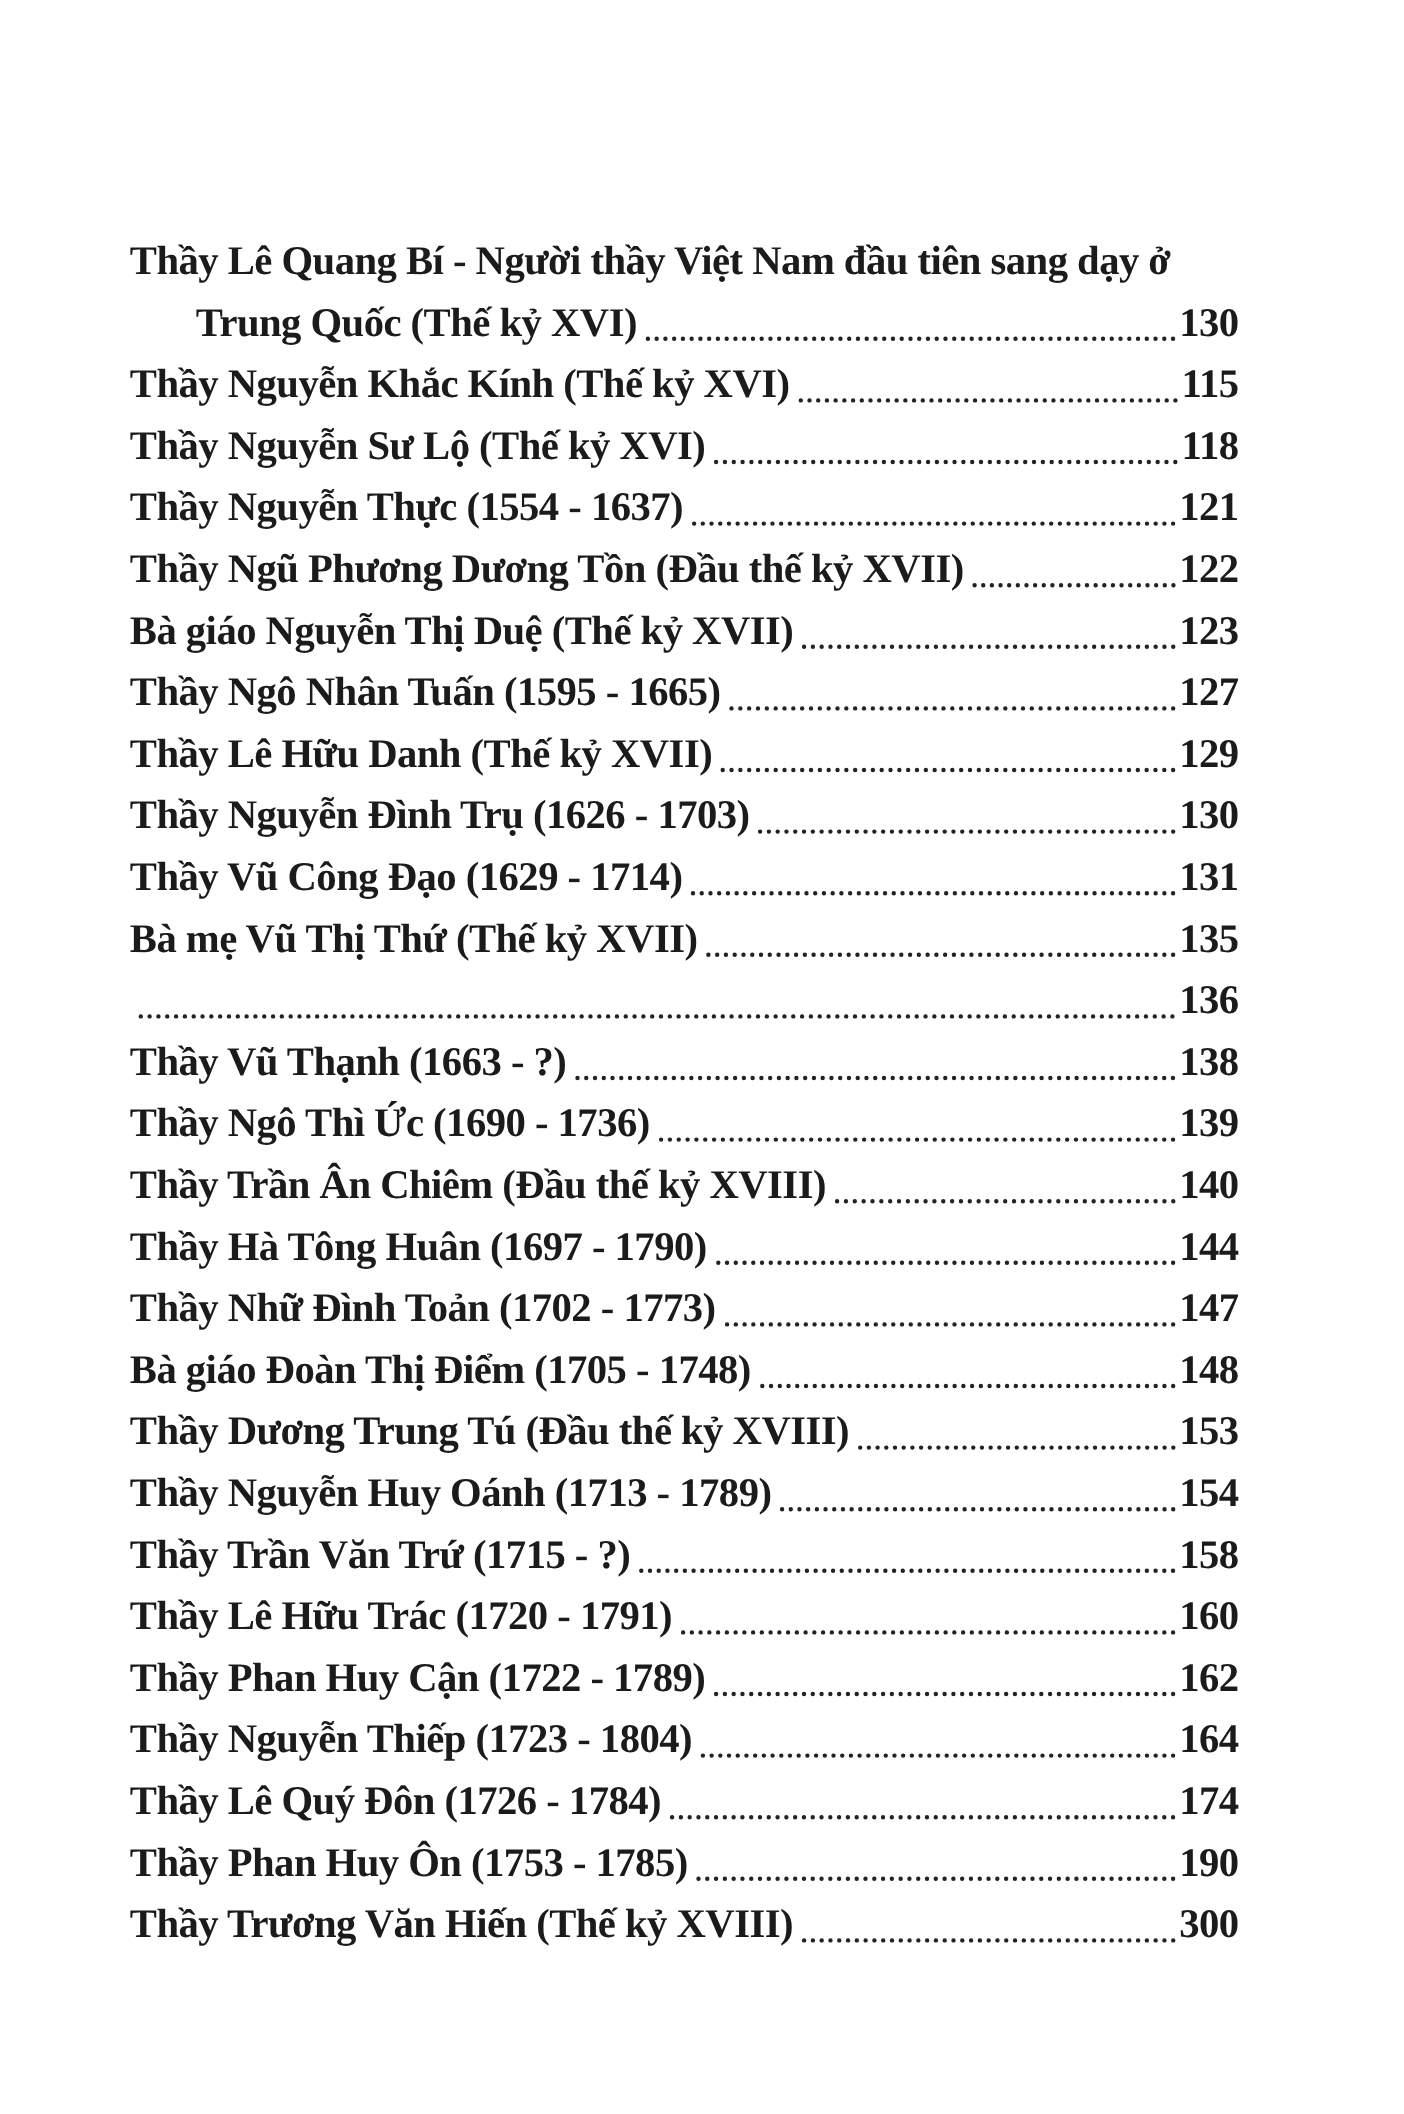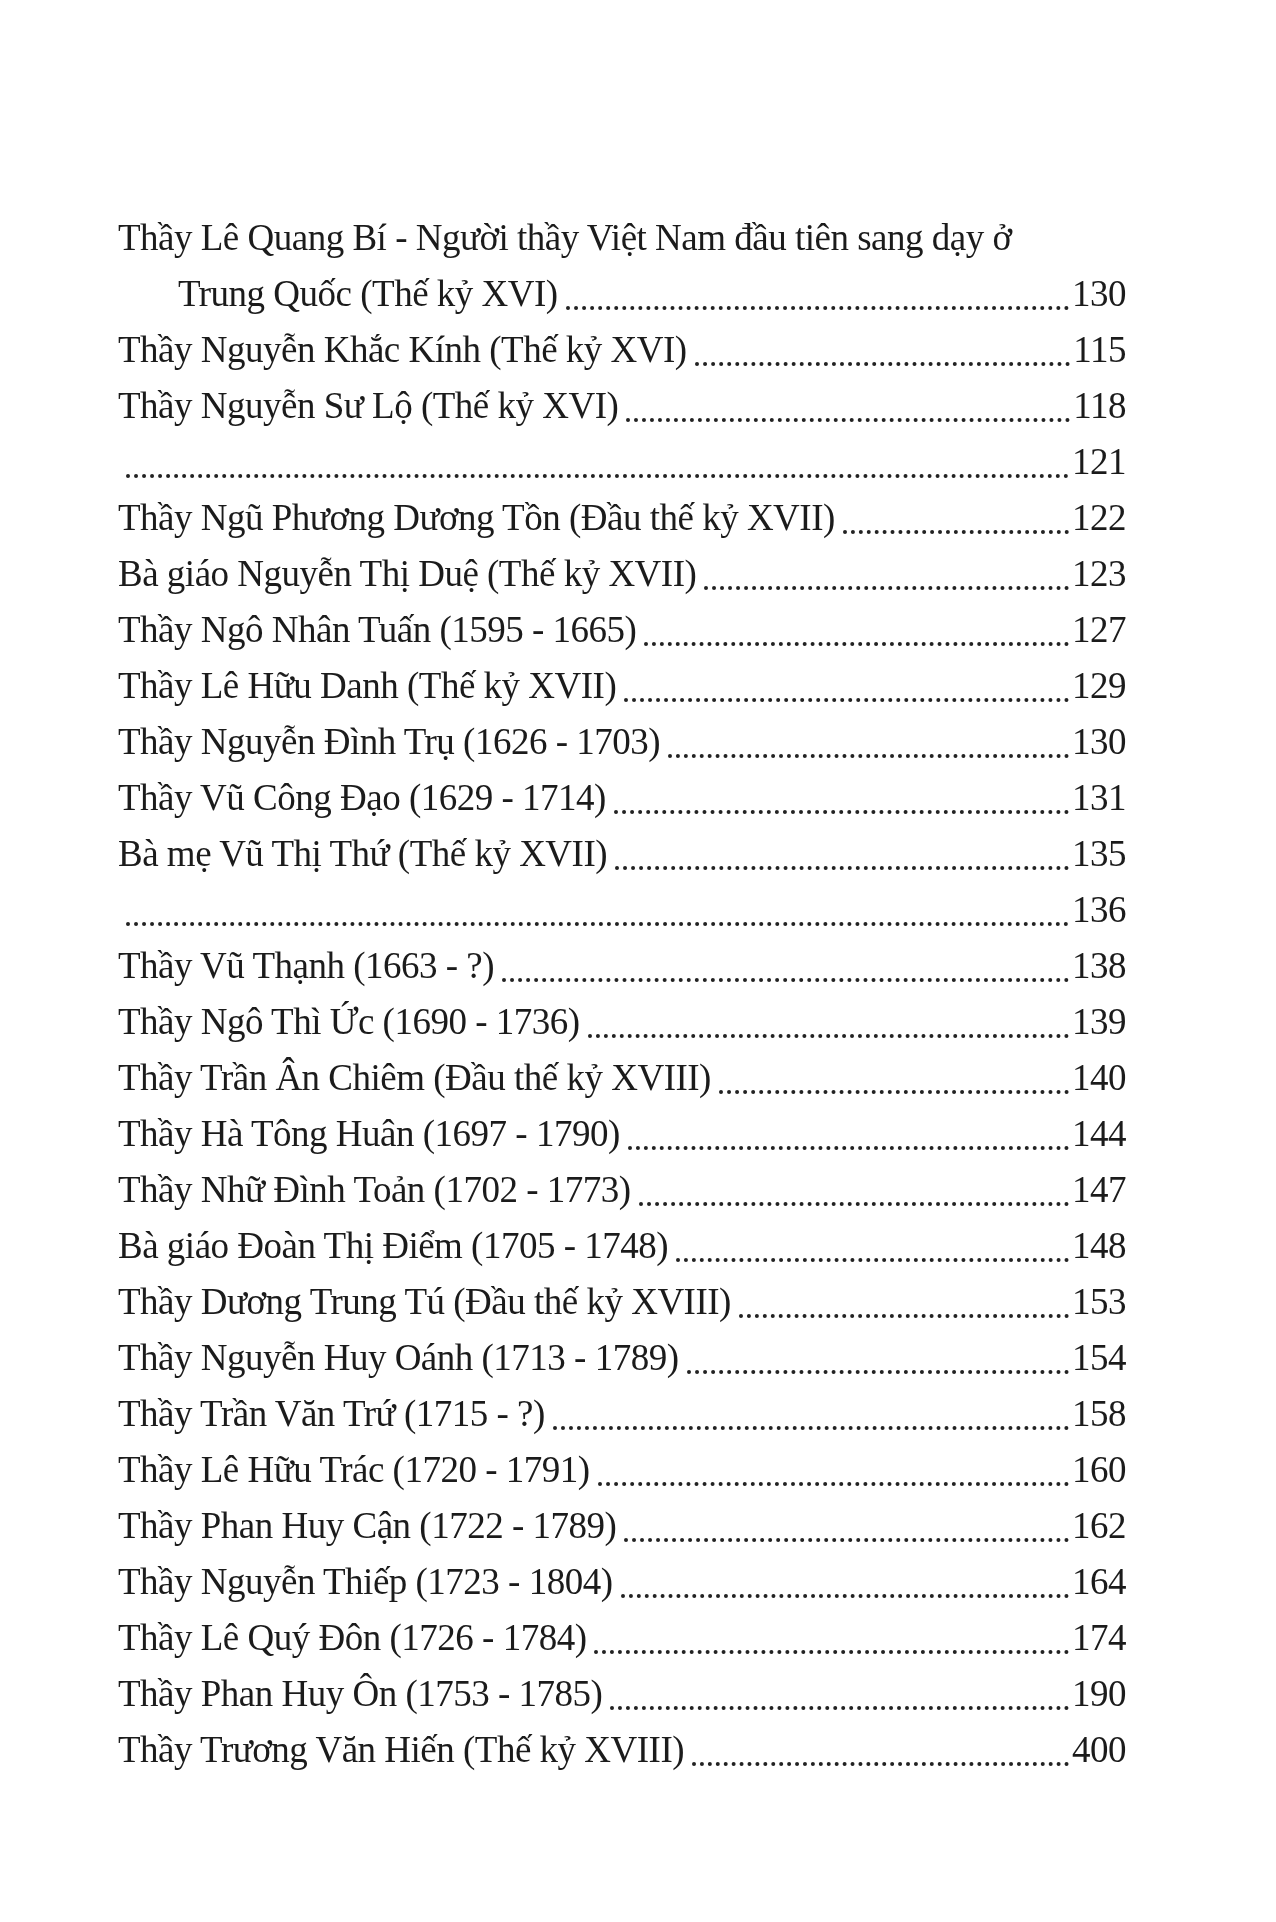--- a/index.html
+++ b/index.html
@@ -22,20 +22,21 @@
     width: 1008px;
   }
   .toc-row {
     display: flex;
     align-items: center;
     height: 56px;
     font-size: 37px;
     letter-spacing: -0.5px;
     white-space: nowrap;
     line-height: 56px;
+    font-weight: bold;
   }
   .toc-row .title {
     flex: 0 0 auto;
   }
   .toc-row .leader {
     flex: 1 1 auto;
     align-self: flex-end;
     margin: 0 3px 12px 8px;
     border-bottom: 4px dotted #222222;
     min-width: 20px;
@@ -69,20 +70,21 @@
     <span class="title">Thầy Nguyễn Khắc Kính (Thế kỷ XVI)</span>
     <span class="leader"></span>
     <span class="pagenum">115</span>
   </div>
   <div class="toc-row">
     <span class="title">Thầy Nguyễn Sư Lộ (Thế kỷ XVI)</span>
     <span class="leader"></span>
     <span class="pagenum">118</span>
   </div>
   <div class="toc-row">
+    <span class="title">Thầy Nguyễn Thực (1554 - 1637)</span>
     <span class="leader"></span>
     <span class="pagenum">121</span>
   </div>
   <div class="toc-row">
     <span class="title">Thầy Ngũ Phương Dương Tồn (Đầu thế kỷ XVII)</span>
     <span class="leader"></span>
     <span class="pagenum">122</span>
   </div>
   <div class="toc-row">
     <span class="title">Bà giáo Nguyễn Thị Duệ (Thế kỷ XVII)</span>
@@ -184,16 +186,16 @@
     <span class="pagenum">174</span>
   </div>
   <div class="toc-row">
     <span class="title">Thầy Phan Huy Ôn (1753 - 1785)</span>
     <span class="leader"></span>
     <span class="pagenum">190</span>
   </div>
   <div class="toc-row">
     <span class="title">Thầy Trương Văn Hiến (Thế kỷ XVIII)</span>
     <span class="leader"></span>
-    <span class="pagenum">400</span>
+    <span class="pagenum">300</span>
   </div>
 
 </div>
 
 </body></html>

